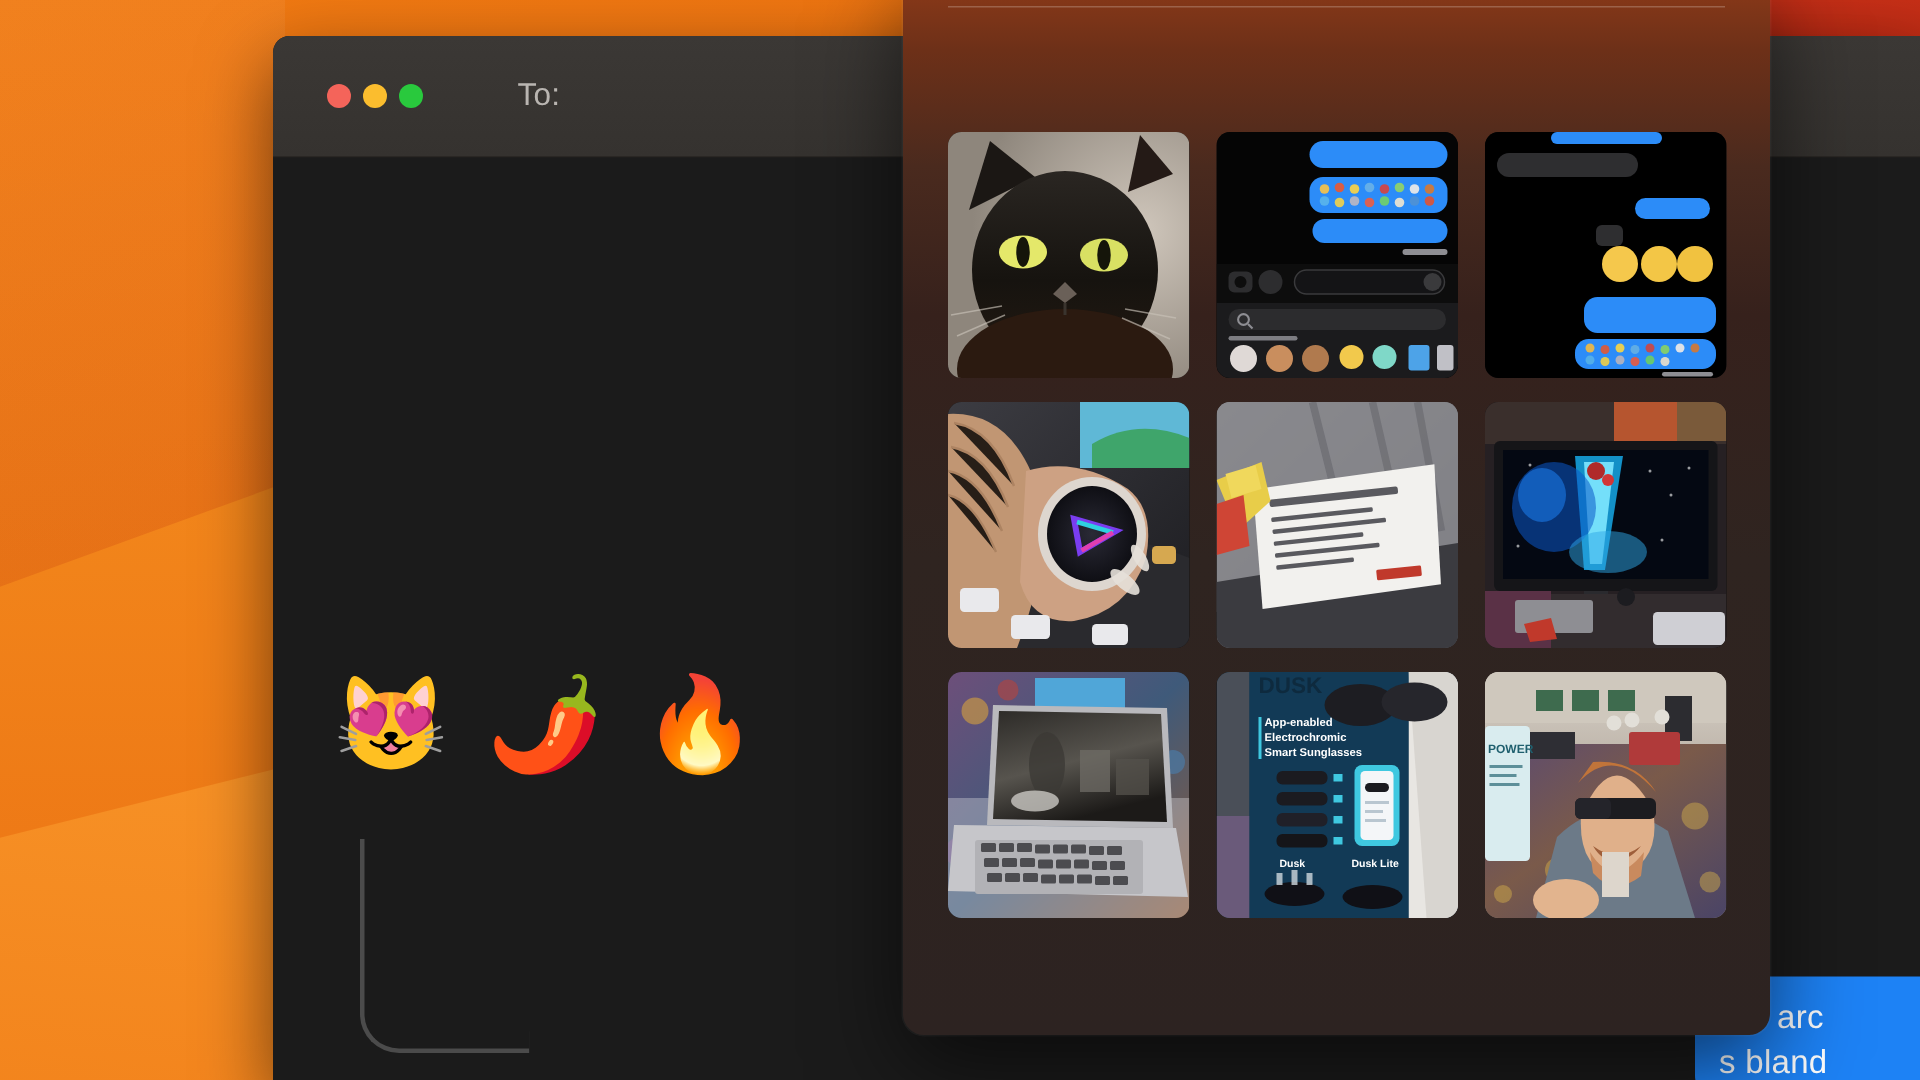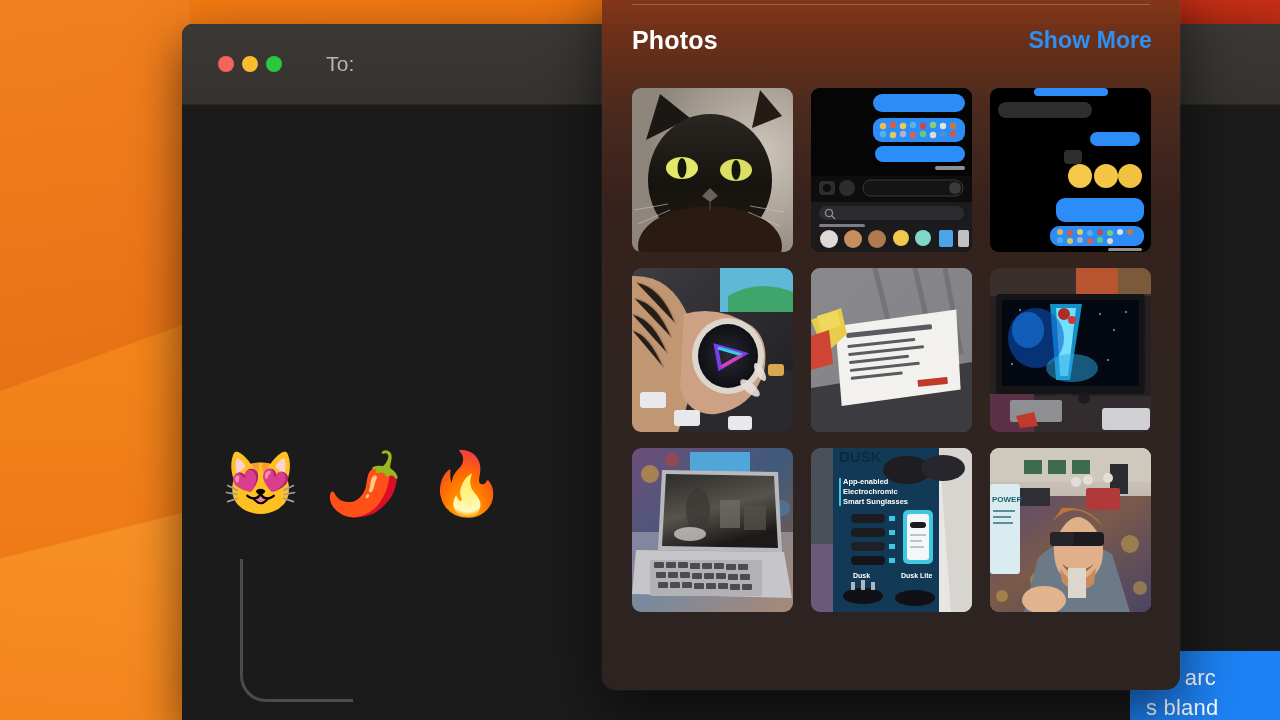--- a/index.html
+++ b/index.html
@@ -94,21 +94,21 @@
     display: block;
   }
   .light.red    { background: #f4645a; }
   .light.yellow { background: #fbbd2e; }
   .light.green  { background: #29c93d; }
 
   .to-row {
     display: flex;
     align-items: baseline;
     gap: 4px;
-    margin-left: 44px;
+    margin-left: 63px;
   }
   .to-label {
     color: #b9b5b1;
     font-size: 21px;
     letter-spacing: 0.2px;
   }
   .to-value {
     color: #f2f0ee;
     font-size: 23px;
     font-weight: 600;
@@ -275,24 +275,20 @@
         <div>are arc</div>
         <div>s bland</div>
       </div>
 
     </div>
   </div>
 
   <div class="photos-panel">
     <div class="panel-top-rule"></div>
 
-    <div class="panel-header">
-      <div class="panel-title">Photos</div>
-      <div class="show-more">Show More</div>
-    </div>
 
     <div class="photo-grid">
 
       <div class="photo">
         <svg viewBox="0 0 161 164" preserveAspectRatio="none">
           <defs>
             <radialGradient id="catbg" cx="80%" cy="40%" r="70%">
               <stop offset="0%" stop-color="#cfc6bb"></stop>
                 <stop offset="100%" stop-color="#8e867c"></stop>
             </radialGradient>

